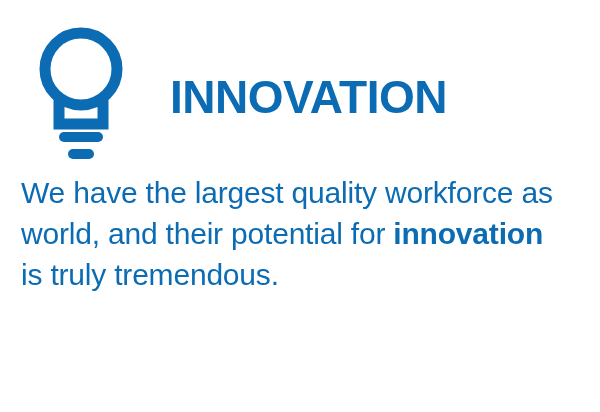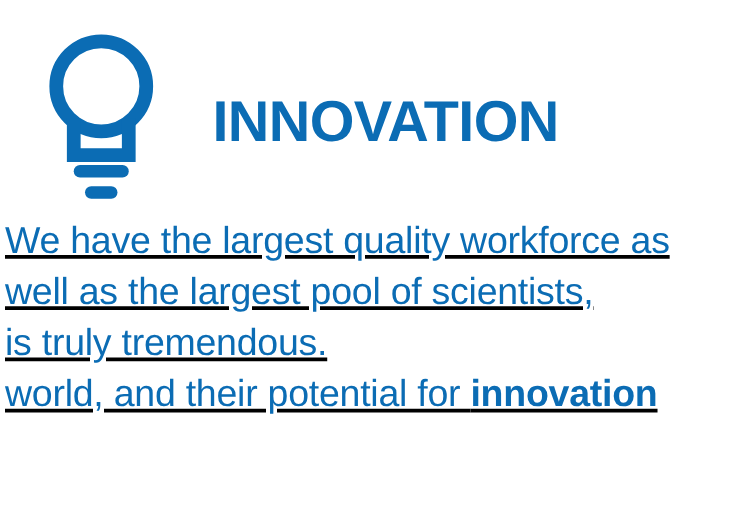--- a/index.html
+++ b/index.html
@@ -44,24 +44,23 @@
     font-weight: bold;
     letter-spacing: -0.5px;
     line-height: 50px;
     white-space: nowrap;
     color: #0b6cb4;
   }
 
   
   #body-block {
     position: absolute;
-    left: 4px;
+    left: 21px;
     top: 172px;
     width: 570px;
-    text-decoration: underline;
   }
 
   .body-line {
     font-size: 30px;
     font-weight: normal;
     line-height: 41px;
     letter-spacing: -0.2px;
     white-space: nowrap;
     color: #0b6cb4;
   }
@@ -88,23 +87,20 @@
     </svg>
 
     <div id="page-title">INNOVATION</div>
   </div>
 
   <div id="body-block">
     <div class="body-line">
       <span>We have the largest quality workforce as</span><span class="em"></span>
     </div>
     <div class="body-line">
-      <span>well as the largest pool of scientists,</span><span class="em"></span>
+      <span>world, and their potential for </span><span class="em">innovation</span>
     </div>
     <div class="body-line">
       <span>is truly tremendous.</span><span class="em"></span>
-    </div>
-    <div class="body-line">
-      <span>world, and their potential for </span><span class="em">innovation</span>
     </div>
   </div>
 
 </div>
 
 </body></html>

